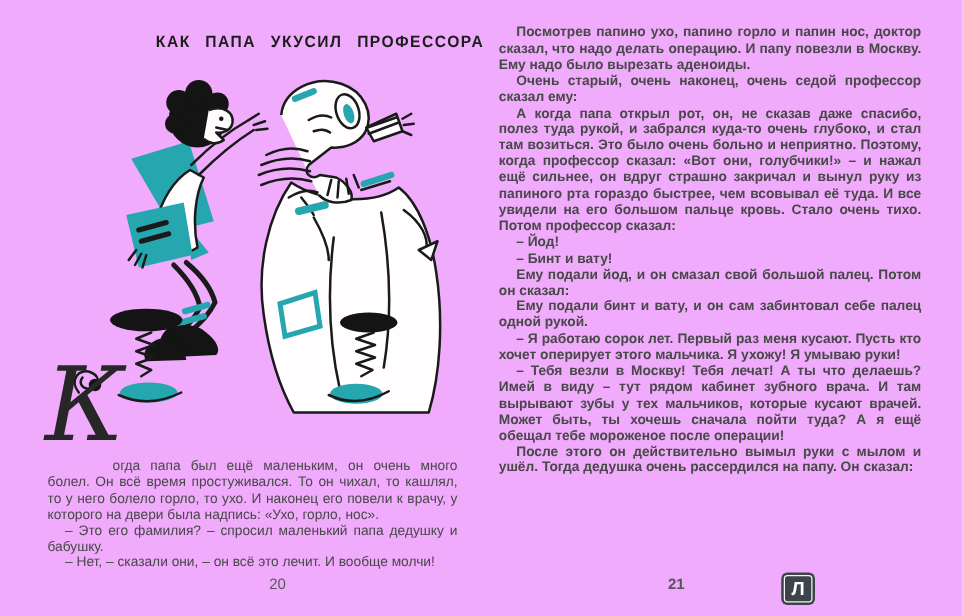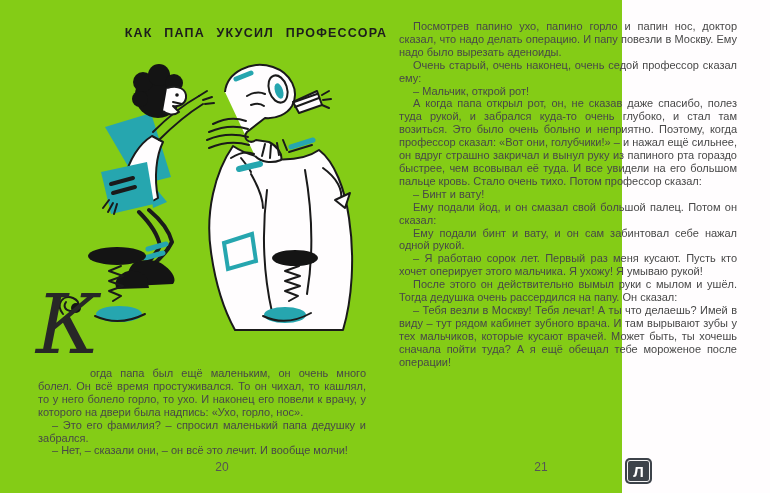--- a/index.html
+++ b/index.html
@@ -2,21 +2,21 @@
 <html><head>
 <meta charset="utf-8">
 <style>
   html,body{margin:0;padding:0;}
   body{
     width:770px;height:493px;
     background:#fffdfe;
     font-family:"Liberation Sans", sans-serif;
     overflow:hidden;
   }
-  .canvas{position:relative;width:622px;height:493px;background:#84cc16;}
+  .canvas{position:relative;width:770px;height:493px;background:#f0abfc;}
 
   
   .chapter-title{
     position:absolute;left:120px;top:26px;width:272px;
     margin:0;text-align:center;
     font-size:12.5px;font-weight:bold;color:#1d1d1d;
     letter-spacing:1.2px;word-spacing:7px;
     transform:scaleY(1.05);
   }
 
@@ -29,28 +29,28 @@
     font-family:"DejaVu Serif", serif;
     font-size:82px;line-height:82px;color:#272727;
     font-style:italic;
   }
 
   
   .textblock{position:absolute;color:#484848;font-size:11px;line-height:12.9px;text-align:justify;}
   .textblock p{margin:0;text-indent:14px;}
   .textblock p.first{text-indent:52px;}
   .tb-left{left:38px;top:367px;width:328px;}
-  .tb-right{left:399px;top:20px;width:338px;}
+  .tb-right{left:399px;top:20px;width:338px;font-weight:bold;}
 
   .pagenum{
     position:absolute;top:448px;width:24px;text-align:center;
     font-size:12px;color:#555;margin-top:12px;
   }
   .pagenum.left{left:210px;}
-  .pagenum.right{left:529px;}
+  .pagenum.right{left:529px;font-weight:bold;}
 
   
   .watermark{
     position:absolute;left:625px;top:458px;width:27px;height:26px;
     background:#3d434a;border-radius:5px;
   }
   .watermark .keyline{
     position:absolute;left:2px;top:2px;right:2px;bottom:2px;
     border:1px solid #f4f4f4;border-radius:3px;
   }
@@ -161,39 +161,39 @@
       <ellipse class="ink" cx="62" cy="206" rx="29" ry="9"></ellipse>
       <path class="ln" d="M66,216 l-12,5 l14,5 l-14,5 l14,5 l-14,5 l12,5 l-8,5"></path>
       <ellipse class="teal" cx="64" cy="264" rx="23" ry="8"></ellipse>
       <path class="ln" d="M40,266 Q64,277 90,264"></path>
     </svg>
 
     <div class="dropcap">К</div>
 
     <div class="textblock tb-left">
       <p class="first">огда папа был ещё маленьким, он очень много болел. Он всё время простуживался. То он чихал, то кашлял, то у него болело горло, то ухо. И наконец его повели к врачу, у которого на двери была надпись: «Ухо, горло, нос».</p>
-      <p>– Это его фамилия? – спросил маленький папа дедушку и забрался.</p>
+      <p>– Это его фамилия? – спросил маленький папа дедушку и бабушку.</p>
       <p>– Нет, – сказали они, – он всё это лечит. И вообще молчи!</p>
     </div>
 
     <div class="pagenum left">20</div>
   </div>
 
   <div>
     <div class="textblock tb-right">
       <p>Посмотрев папино ухо, папино горло и папин нос, доктор сказал, что надо делать операцию. И папу повезли в Москву. Ему надо было вырезать аденоиды.</p>
       <p>Очень старый, очень наконец, очень седой профессор сказал ему:</p>
-      <p>– Мальчик, открой рот!</p>
       <p>А когда папа открыл рот, он, не сказав даже спасибо, полез туда рукой, и забрался куда-то очень глубоко, и стал там возиться. Это было очень больно и неприятно. Поэтому, когда профессор сказал: «Вот они, голубчики!» – и нажал ещё сильнее, он вдруг страшно закричал и вынул руку из папиного рта гораздо быстрее, чем всовывал её туда. И все увидели на его большом пальце кровь. Стало очень тихо. Потом профессор сказал:</p>
+      <p>– Йод!</p>
       <p>– Бинт и вату!</p>
       <p>Ему подали йод, и он смазал свой большой палец. Потом он сказал:</p>
-      <p>Ему подали бинт и вату, и он сам забинтовал себе нажал одной рукой.</p>
-      <p>– Я работаю сорок лет. Первый раз меня кусают. Пусть кто хочет оперирует этого мальчика. Я ухожу! Я умываю рукой!</p>
+      <p>Ему подали бинт и вату, и он сам забинтовал себе палец одной рукой.</p>
+      <p>– Я работаю сорок лет. Первый раз меня кусают. Пусть кто хочет оперирует этого мальчика. Я ухожу! Я умываю руки!</p>
+      <p>– Тебя везли в Москву! Тебя лечат! А ты что делаешь? Имей в виду – тут рядом кабинет зубного врача. И там вырывают зубы у тех мальчиков, которые кусают врачей. Может быть, ты хочешь сначала пойти туда? А я ещё обещал тебе мороженое после операции!</p>
       <p>После этого он действительно вымыл руки с мылом и ушёл. Тогда дедушка очень рассердился на папу. Он сказал:</p>
-      <p>– Тебя везли в Москву! Тебя лечат! А ты что делаешь? Имей в виду – тут рядом кабинет зубного врача. И там вырывают зубы у тех мальчиков, которые кусают врачей. Может быть, ты хочешь сначала пойти туда? А я ещё обещал тебе мороженое после операции!</p>
     </div>
     <div class="pagenum right">21</div>
   </div>
 
   <div class="watermark">
     <div class="keyline"></div>
     <span>Л</span>
   </div>
 
 </div>

